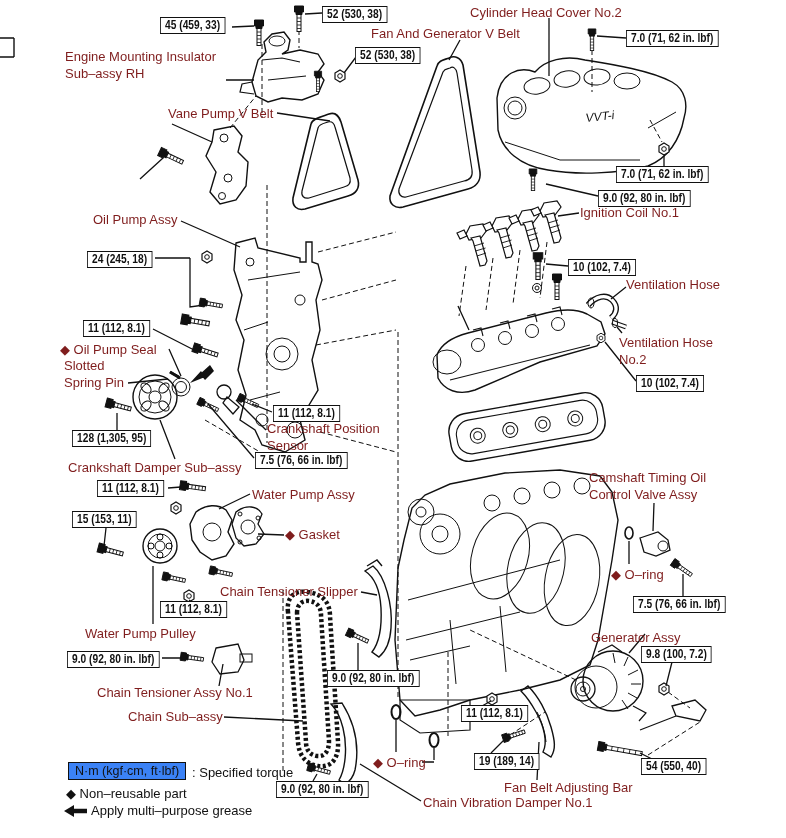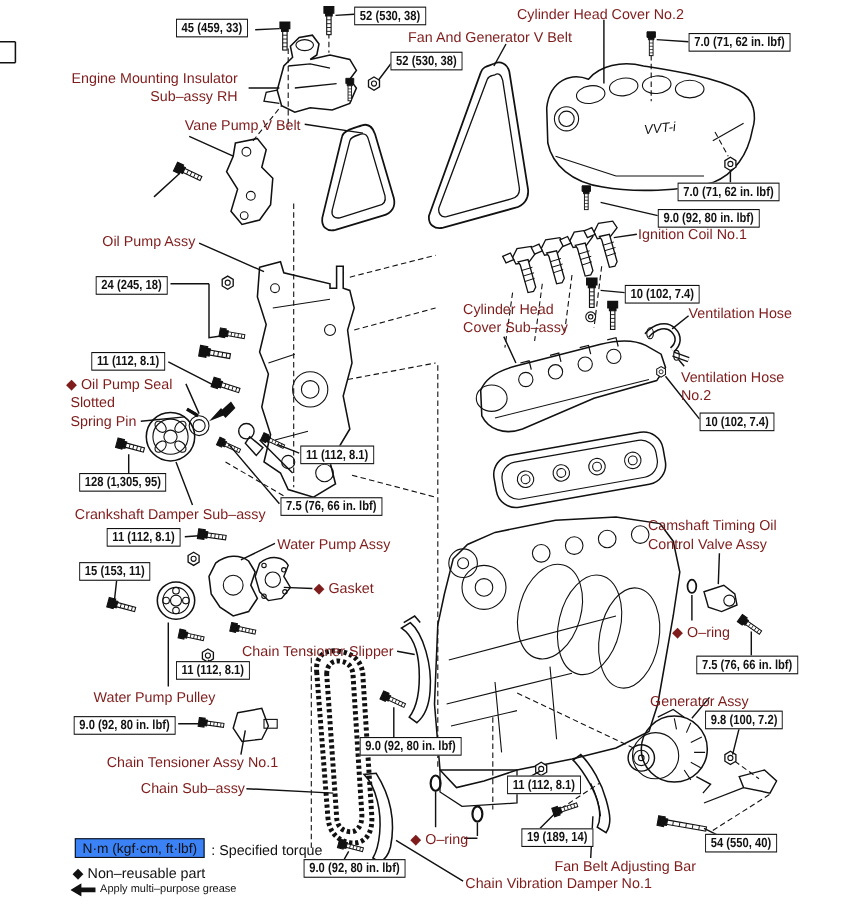--- a/index.html
+++ b/index.html
@@ -7,21 +7,21 @@
           font-family:"Liberation Sans","DejaVu Sans",sans-serif;color:#111;}
   #art{position:absolute;left:0;top:0;}
   .layer{position:absolute;left:0;top:0;width:786px;height:838px;pointer-events:none;}
   .plabel{position:absolute;font-size:13px;line-height:1.32;white-space:pre-line;color:#7f1d1d;}
   .tbox{position:absolute;border:1.6px solid #111;background:#fff;padding:0 5px;
         font-size:12px;font-weight:bold;line-height:15px;white-space:nowrap;
         transform:scaleX(.85);transform-origin:0 50%;}
   .legend-box{position:absolute;border:1.2px solid #111;background:#3b82f6;padding:0 6px;
         font-size:12.5px;line-height:16px;white-space:nowrap;}
   .legend-text{position:absolute;font-size:13px;white-space:nowrap;}
-  .legend-row{position:absolute;font-size:10px;white-space:nowrap;display:flex;align-items:flex-start;gap:4px;}
+  .legend-row{position:absolute;font-size:13px;white-space:nowrap;display:flex;align-items:center;gap:4px;}
   svg .ln{stroke:#111;fill:none;}
 </style>
 </head>
 <body>
 
 <div id="canvas">
 
   <svg id="art" width="786" height="838" viewBox="0 0 786 838">
     <defs>
       <g id="bolt">
@@ -283,34 +283,34 @@
          M153,566 L153,624 M189,600 L193,603 M162,658 L181,658 M219,686 L223,664 M224,717 L303,721
          M361,592 L377,595 M358,643 L358,671 M629,541 L629,564 M654,503 L653,531 M683,574 L683,596
          M645,634 L629,653 M672,662 L666,686 M482,706 L491,701 M491,753 L504,740 M652,759 L640,753
          M537,780 L539,742 M421,801 L360,764 M313,781 L317,774 M396,720 L396,752 M434,748 L434,760
          M422,762 L434,762"></path>
   </svg>
 
   <div class="layer" id="label-layer">
       <div class="plabel" style="left: 470px; top: 4px;">Cylinder Head Cover No.2</div>
       <div class="plabel" style="left: 371px; top: 25px;">Fan And Generator V Belt</div>
-      <div class="plabel" style="left: 65px; top: 62px; text-align: right;">Engine Mounting Insulator
+      <div class="plabel" style="left: 65px; top: 48px;">Engine Mounting Insulator
 Sub–assy RH</div>
       <div class="plabel" style="left: 168px; top: 105px;">Vane Pump V Belt</div>
       <div class="plabel" style="left: 93px; top: 211px;">Oil Pump Assy</div>
       <div class="plabel" style="left: 580px; top: 204px;">Ignition Coil No.1</div>
-      <div class="plabel" style="left: 421px; top: 272px;">Cylinder Head
-Cover Sub–assy</div>
       <div class="plabel" style="left: 626px; top: 276px;">Ventilation Hose</div>
       <div class="plabel" style="left: 619px; top: 334px;">Ventilation Hose
 No.2</div>
       <div class="plabel" style="left: 60px; top: 341px;">◆ Oil Pump Seal</div>
       <div class="plabel" style="left: 64px; top: 357px;">Slotted
 Spring Pin</div>
       <div class="plabel" style="left: 68px; top: 459px;">Crankshaft Damper Sub–assy</div>
+      <div class="plabel" style="left: 267px; top: 420px;">Crankshaft Position
+Sensor</div>
       <div class="plabel" style="left: 252px; top: 486px;">Water Pump Assy</div>
       <div class="plabel" style="left: 285px; top: 526px;">◆ Gasket</div>
       <div class="plabel" style="left: 589px; top: 469px;">Camshaft Timing Oil
 Control Valve Assy</div>
       <div class="plabel" style="left: 611px; top: 566px;">◆ O–ring</div>
       <div class="plabel" style="left: 220px; top: 583px;">Chain Tensioner Slipper</div>
       <div class="plabel" style="left: 85px; top: 625px;">Water Pump Pulley</div>
       <div class="plabel" style="left: 97px; top: 684px;">Chain Tensioner Assy No.1</div>
       <div class="plabel" style="left: 128px; top: 708px;">Chain Sub–assy</div>
       <div class="plabel" style="left: 591px; top: 617px; margin-top: 12px;">Generator Assy</div>

